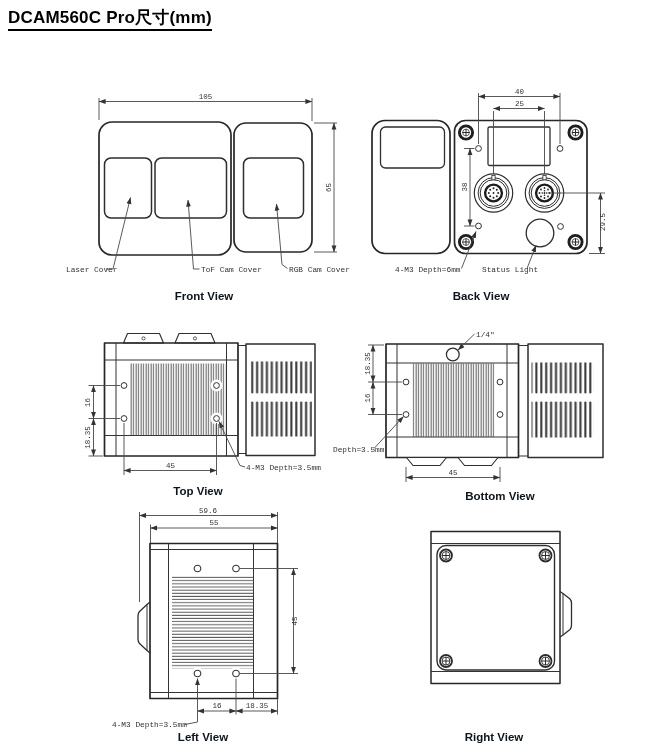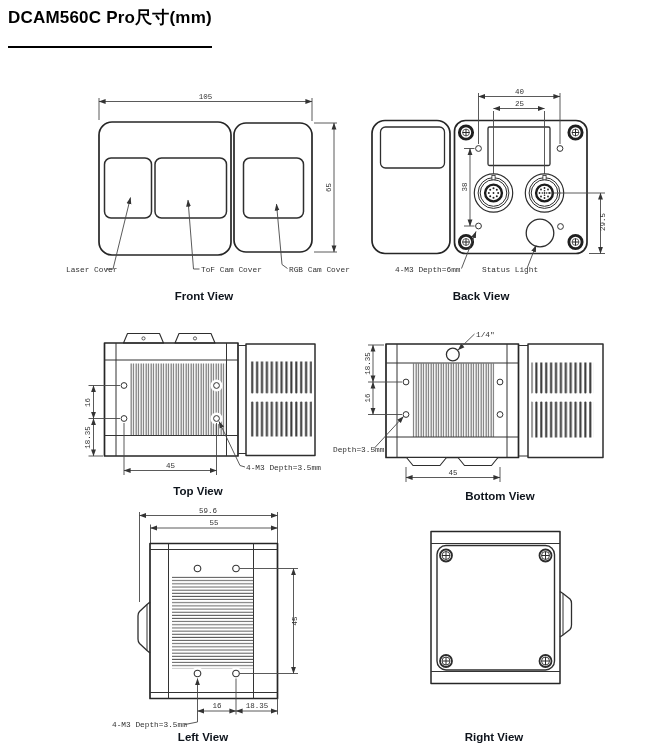--- a/index.html
+++ b/index.html
@@ -1,19 +1,19 @@
 <!DOCTYPE html>
 <html><head>
 <meta charset="utf-8">
 <style>
   html,body{margin:0;padding:0;background:#ffffff;}
   .page{position:relative;width:661px;height:751px;background:#fff;overflow:hidden;
         font-family:"Liberation Sans",sans-serif;}
   .title{position:absolute;left:8px;top:6px;font-size:17px;font-weight:bold;color:#000;
-         border-bottom:2.5px solid #000;padding-bottom:17px;letter-spacing:0.2px;}
+         border-bottom:2.5px solid #000;padding-bottom:0;letter-spacing:0.2px;}
   svg{position:absolute;left:0;top:0;}
   .body-line{fill:none;stroke:#262626;stroke-width:1.7;stroke-linejoin:round;}
   .mid-line{fill:none;stroke:#2e2e2e;stroke-width:1.3;stroke-linejoin:round;}
   .thin-line{fill:none;stroke:#333333;stroke-width:1;}
   .dim-line{fill:none;stroke:#474747;stroke-width:0.9;}
   .dim{font-family:"Liberation Mono","DejaVu Sans Mono",monospace;font-size:7.5px;fill:#333;}
   .lbl{font-family:"Liberation Mono","DejaVu Sans Mono",monospace;font-size:7.8px;fill:#333;}
   .cap{font-family:"Liberation Sans",sans-serif;font-size:11.5px;font-weight:bold;fill:#0e141c;}
 </style>
 </head>

